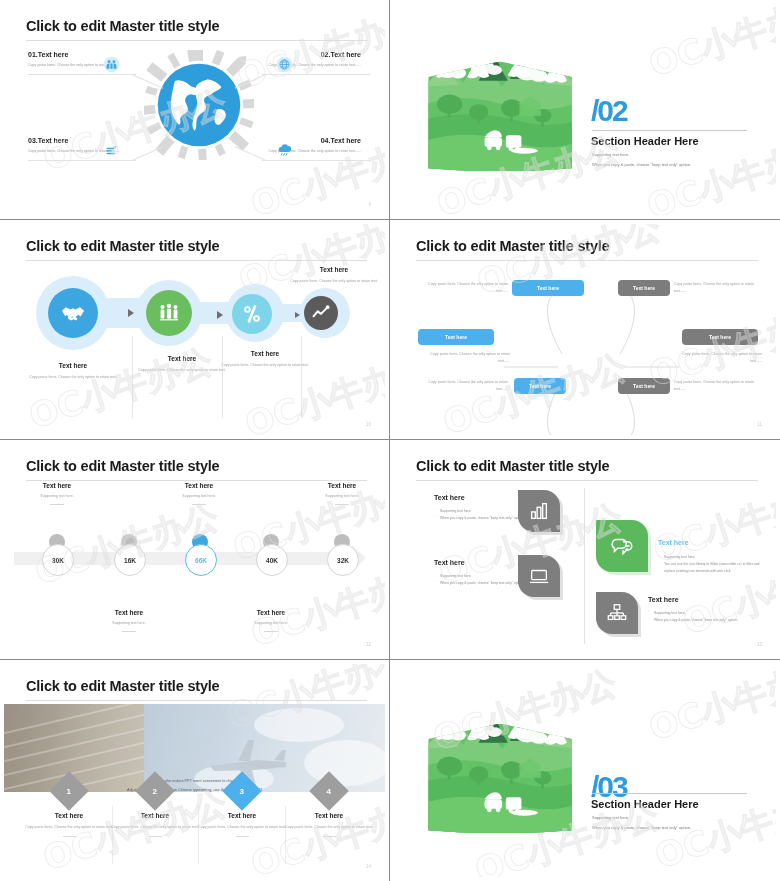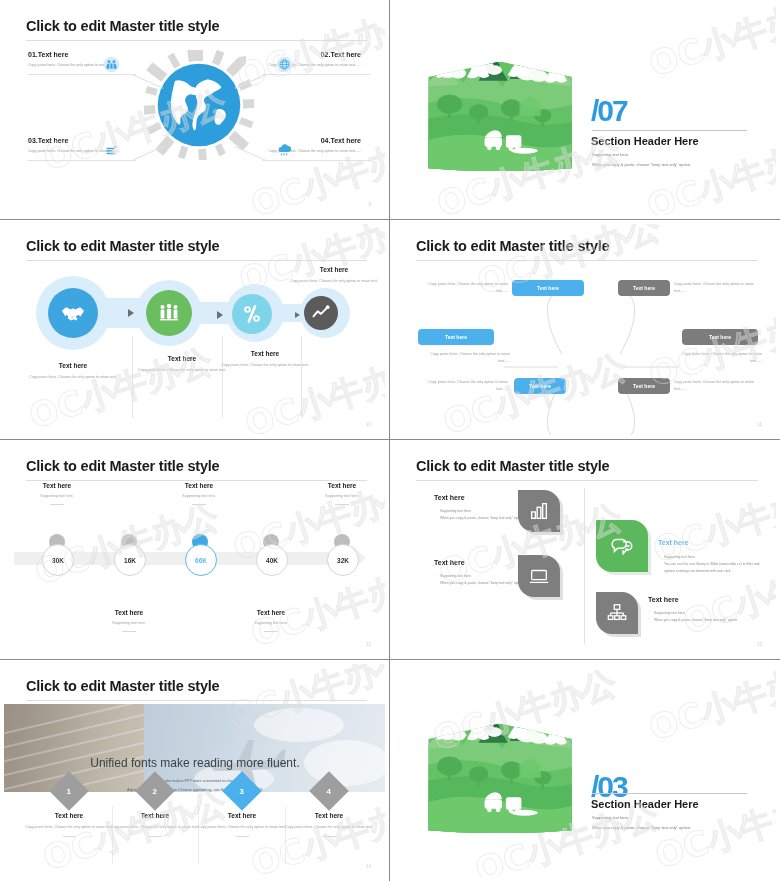--- a/index.html
+++ b/index.html
@@ -295,21 +295,21 @@
                 <circle cx="76" cy="107" r="2.4"></circle>
           <rect x="84" y="94" width="16" height="13" rx="2.5"></rect>
           <circle cx="89" cy="108" r="2.2"></circle>
                 <circle cx="96" cy="108" r="2.2"></circle>
           <ellipse cx="103" cy="110" rx="14" ry="3"></ellipse>
         </g>
       </g>
       <path d="M4 34 L78 18 L152 34 L152 128 Q78 134 4 128 Z" fill="none" stroke="#ffffff" stroke-width="0"></path>
     </svg>
 
-    <div class="num">/07</div>
+    <div class="num">/02</div>
     <div class="rule"></div>
     <div class="hdr">Section Header Here</div>
     <div class="sub1">Supporting text here.</div>
     <div class="sub2">When you copy &amp; paste, choose "keep text only" option.</div>
 
     <div class="wm">
       <span style="left:252px;top:10px;transform:rotate(-18deg);">OC小牛办公</span>
       <span style="left:40px;top:150px;transform:rotate(-18deg);">OC小牛办公</span>
       <span style="left:250px;top:152px;transform:rotate(-18deg);">OC小牛办公</span>
     </div>
@@ -618,21 +618,20 @@
       <div class="cloud" style="left:190px;top:60px;width:80px;height:30px;"></div>
       <svg class="plane" style="left:196px;top:28px;width:96px;height:58px;" viewBox="0 0 96 58">
         <g fill="#b8c3cd" opacity=".85">
           <path d="M10 34 L58 28 L86 30 L86 35 L56 38 L14 39Z"></path>
           <path d="M38 29 L48 8 L54 8 L50 29Z"></path>
           <path d="M40 38 L50 54 L56 54 L52 38Z"></path>
           <path d="M74 28 L82 18 L86 18 L84 29Z"></path>
         </g>
       </svg>
       <div style="position:absolute;inset:0;background:rgba(255,255,255,.10);"></div>
-      <div class="ptitle">Unified fonts make reading more fluent.</div>
       <div class="psub">
         <span>Theme color makes PPT more convenient to change.</span><br>
         <span>Adjust the spacing to adapt to Chinese typesetting, use the reference line in PPT.</span>
       </div>
     </div>
 
     <div class="dia" style="left:51px;top:113px;background:#9e9e9e;">
             <span>1</span>
           </div>
     <div class="dia" style="left:137px;top:113px;background:#9e9e9e;">

